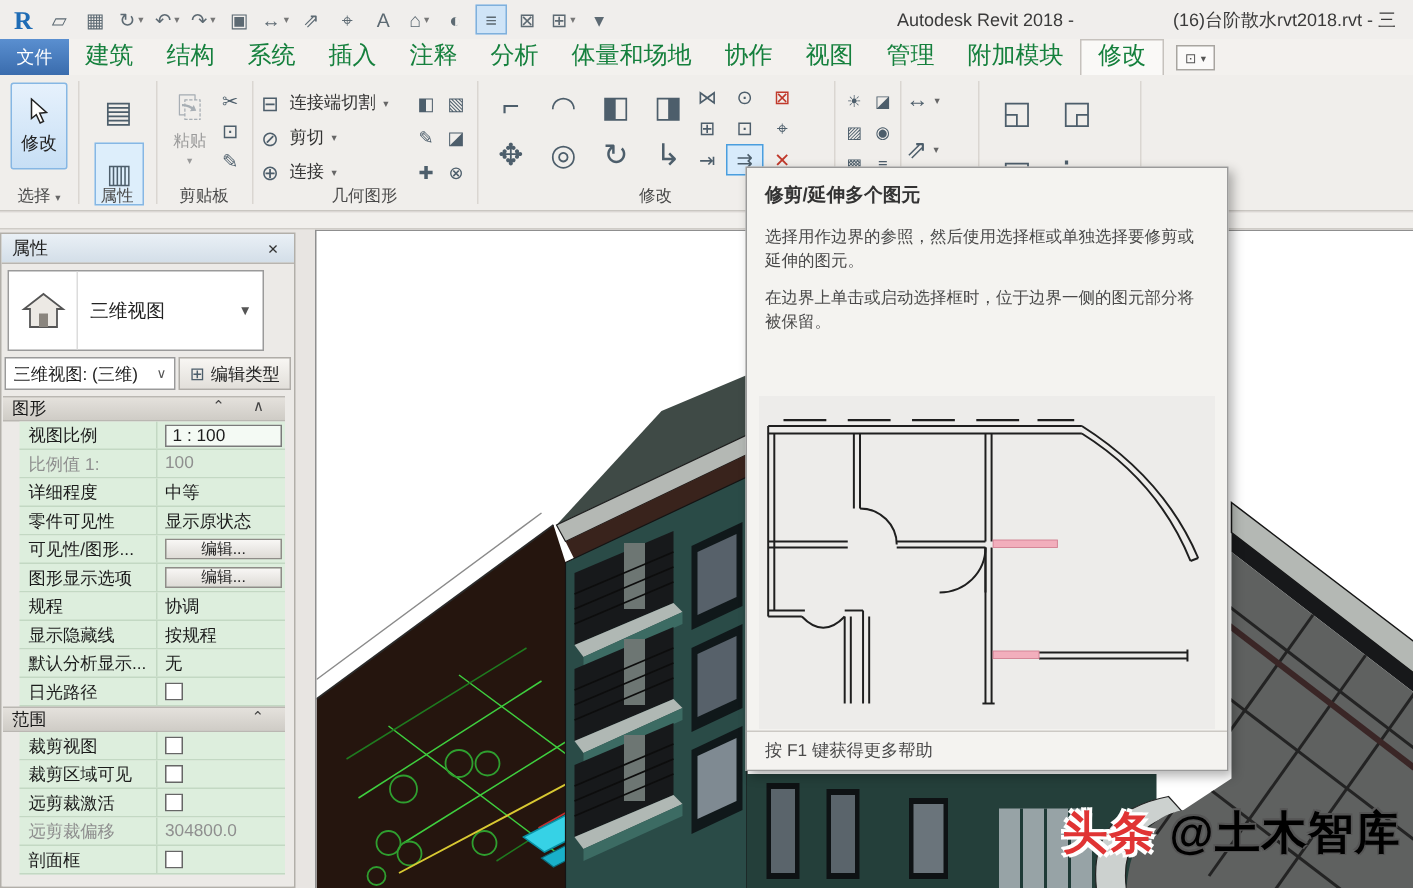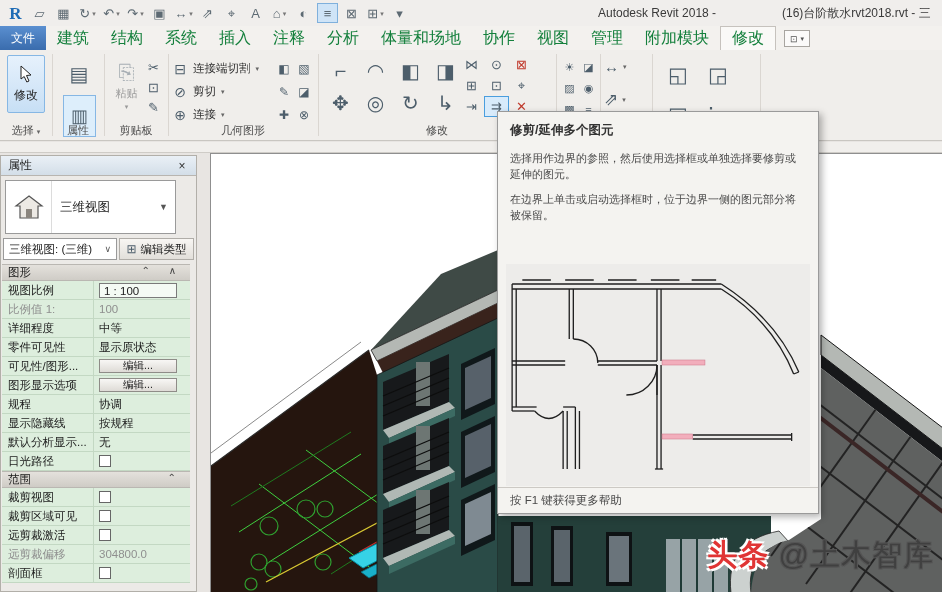--- a/index.html
+++ b/index.html
@@ -91,21 +91,21 @@
             display:flex;align-items:center;padding:0 5px}
   .inst-sel .caret{margin-left:auto;color:#555;font-size:9px}
   .edit-type{flex:1;border:1px solid #b0ada8;background:linear-gradient(#f8f6f3,#e2dfda);
              font-size:11.5px;color:#222;display:flex;align-items:center;justify-content:center;gap:4px}
   .edit-type .g{color:#4d5e6b;font-size:12px}
   .pgrid{position:absolute;top:108px;left:1px;right:1px;bottom:0;background:#eceae7;padding-right:5px}
   .psec{height:17px;background:linear-gradient(#e4e1dc,#cfccc6);border-top:1px solid #bab7b2;
         border-bottom:1px solid #bab7b2;display:flex;align-items:flex-start;padding:0 6px;
         font-size:11.5px;color:#1a1a1a}
   .psec .car{margin-left:auto;font-size:10px;color:#444;letter-spacing:8px}
-  .prow{height:19px;margin-left:0;display:flex;align-items:center;background:#ddeedd;
+  .prow{height:19px;margin-left:11px;display:flex;align-items:center;background:#ddeedd;
         border-bottom:1px solid #c3d8c3;font-size:11.5px;color:#1c1c1c}
   .plab{width:92px;padding-left:6px;border-right:1px solid #c3d8c3;white-space:nowrap;overflow:hidden;align-self:stretch;display:flex;align-items:center}
   .plab.dis{color:#8f8f8f}
   .pvw{flex:1;display:flex;align-items:center;padding-left:5px;overflow:hidden;white-space:nowrap}
   .pvbox{border:1px solid #7a7a7a;background:#f4faf4;padding:0 4px;height:15px;line-height:14px;width:78px}
   .pdis{color:#8f8f8f}
   .pbtn{width:78px;height:14px;border:1px solid #8f8c88;background:linear-gradient(#f8f7f5,#dedbd6);
         font-size:10.5px;display:flex;align-items:center;justify-content:center;color:#222}
   .pcheck{width:12px;height:12px;border:1px solid #666;background:#fff}
 
@@ -115,21 +115,21 @@
   .tt-inner{padding:10px 12px 0}
   .tt-title{font-weight:bold;color:#333;font-size:12.5px;margin-bottom:12px}
   .tt-p{font-size:11px;line-height:1.45;margin-bottom:9px}
   .tt-img{position:absolute;left:8px;right:8px;top:152px;height:222px;background:#edecea}
   .tt-footer{position:absolute;left:0;right:0;bottom:0;height:26px;border-top:1px solid #ccc9c4;
              display:flex;align-items:center;padding:0 12px;font-size:11.5px;color:#4a4a4a;background:#f4f3f0}
 
   
   .wm{position:absolute;right:8px;bottom:16px;z-index:60;font-size:30px;font-weight:bold;white-space:nowrap;letter-spacing:1px}
   .wm .brand{color:#e03434;text-shadow:-2px -2px 0 #fff,2px -2px 0 #fff,-2px 2px 0 #fff,2px 2px 0 #fff}
-  .wm .handle{color:#404040;text-shadow:-1px -1px 0 #555,1px -1px 0 #555,-1px 1px 0 #555,1px 1px 0 #555;font-weight:normal}
+  .wm .handle{color:#000000;text-shadow:-1px -1px 0 #555,1px -1px 0 #555,-1px 1px 0 #555,1px 1px 0 #555;font-weight:bold}
 </style>
 </head>
 <body>
 
 <div id="app">
 
   <div class="titlebar">
     <div id="qat" style="display:flex;align-items:center;gap:3px">
         <div class="qat-item logo">
           <span class="g">R</span>

